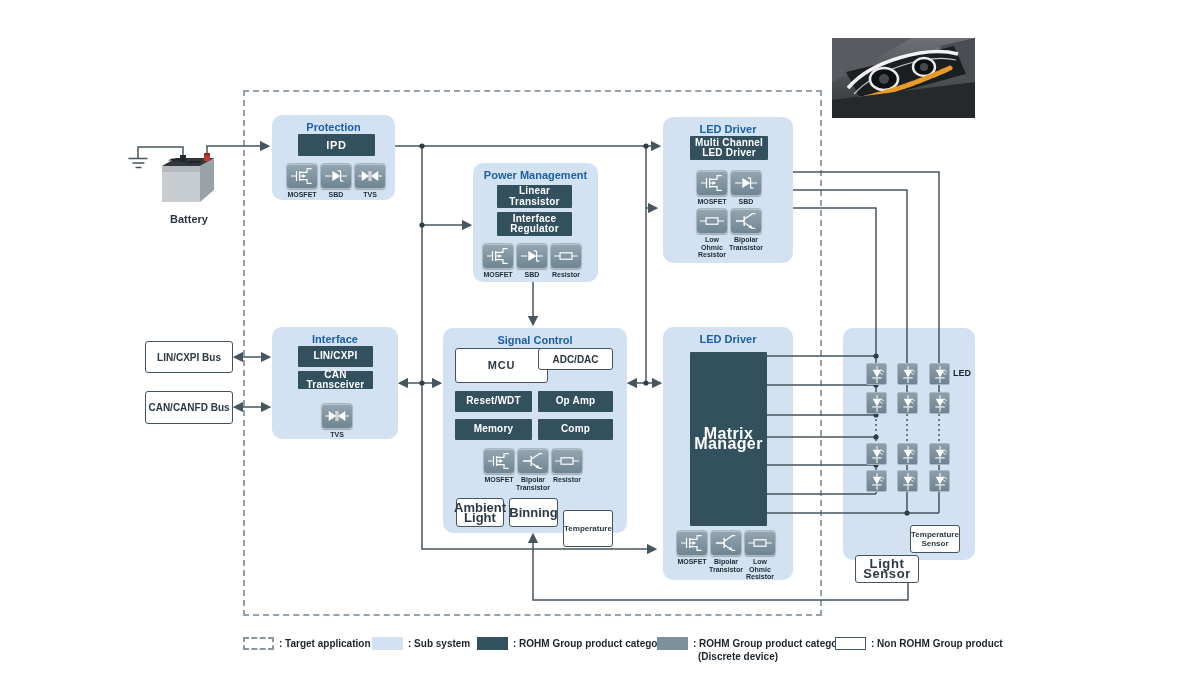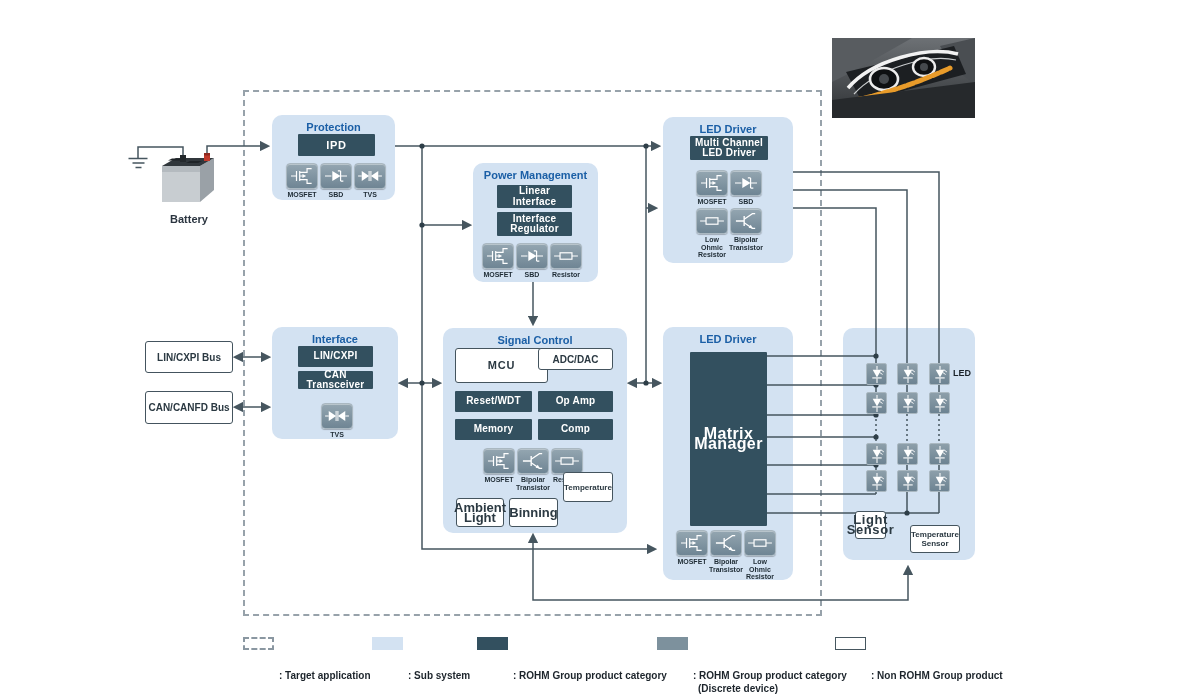--- a/index.html
+++ b/index.html
@@ -12,21 +12,21 @@
   .fs11{font-size:11px;letter-spacing:.8px;}
   .fs95{font-size:13px;line-height:10px;}
   .fs8{font-size:8px;line-height:9px;letter-spacing:0;}
   .dgroup{position:absolute;width:34px;display:flex;flex-direction:column;align-items:center;}
   .dicon{width:30px;height:24px;background:linear-gradient(180deg,#94a6b1 0%,#6f8594 100%);border:1px solid #aab8c1;border-radius:4px;box-shadow:inset 0 1px 0 rgba(255,255,255,.35),0 1px 1px rgba(0,0,0,.25);display:flex;align-items:center;justify-content:center;}
   .dlabel{margin-top:2px;font-size:7px;font-weight:bold;color:#1d2a33;text-align:center;line-height:7.5px;}
   .ledbox{position:absolute;width:21px;height:22px;background:linear-gradient(180deg,#8d9faa 0%,#6d8392 100%);border:1px solid #aab8c1;border-radius:2px;display:flex;align-items:center;justify-content:center;box-sizing:border-box;}
   .overlay{position:absolute;left:0;top:0;pointer-events:none;}
   .label-dark{position:absolute;font-weight:bold;color:#2b3540;}
   .leg-item{position:absolute;display:flex;align-items:flex-start;font-size:10px;font-weight:bold;color:#1c242b;}
-  .leg-text{line-height:13px;margin-left:5px;margin-top:32px;}
+  .leg-text{line-height:13px;margin-left:5px;}
   .sw{width:31px;height:13px;flex:0 0 auto;box-sizing:border-box;}
   .sw-dashed{border:2px dashed #8a97a1;background:#fff;}
   .sw-sub{background:#d3e2f2;}
   .sw-dark{background:#33505f;}
   .sw-gray{background:#7d919d;}
   .sw-white{background:#fff;border:1.5px solid #46565f;}
 </style>
 </head>
 <body>
 
@@ -191,21 +191,21 @@
   </div>
   <div class="dgroup" style="left:353px;top:163px">
     <div class="dicon">
         <svg width="28" height="22" viewBox="0 0 30 24">
           <use href="#sym-tvs"></use>
         </svg>
       </div>
     <div class="dlabel">TVS</div>
   </div>
 
-  <div class="darkbox" style="left:497px;top:185px;width:75px;height:23px">Linear Interface</div>
+  <div class="darkbox" style="left:497px;top:185px;width:75px;height:23px">Linear Transistor</div>
   <div class="darkbox" style="left:497px;top:212px;width:75px;height:24px">Interface Regulator</div>
   <div class="dgroup" style="left:481px;top:243px">
     <div class="dicon">
         <svg width="28" height="22" viewBox="0 0 30 24">
           <use href="#sym-mosfet"></use>
         </svg>
       </div>
     <div class="dlabel">MOSFET</div>
   </div>
   <div class="dgroup" style="left:515px;top:243px">
@@ -261,21 +261,21 @@
   <div class="dgroup" style="left:550px;top:448px">
     <div class="dicon">
         <svg width="28" height="22" viewBox="0 0 30 24">
           <use href="#sym-resistor"></use>
         </svg>
       </div>
     <div class="dlabel">Resistor</div>
   </div>
   <div class="whitebox fs95" style="left:456px;top:498px;width:48px;height:29px">Ambient Light</div>
   <div class="whitebox fs95" style="left:509px;top:498px;width:49px;height:29px">Binning</div>
-  <div class="whitebox fs8" style="left:563px;top:472px;width:50px;height:30px">Temperature</div>
+  <div class="whitebox fs8" style="left:563px;top:510px;width:50px;height:37px">Temperature</div>
 
   <div class="darkbox" style="left:690px;top:136px;width:78px;height:24px">Multi Channel LED Driver</div>
   <div class="dgroup" style="left:695px;top:170px">
     <div class="dicon">
         <svg width="28" height="22" viewBox="0 0 30 24">
           <use href="#sym-mosfet"></use>
         </svg>
       </div>
     <div class="dlabel">MOSFET</div>
   </div>
@@ -386,21 +386,21 @@
           <use href="#sym-led"></use>
         </svg>
       </div>
       <div class="ledbox" style="left: 929px; top: 470px;">
         <svg width="18" height="19" viewBox="0 0 21 22">
           <use href="#sym-led"></use>
         </svg>
       </div>
     </div>
   <div class="label-dark" style="left:953px;top:368px;font-size:9px;color:#1c242b">LED</div>
-  <div class="whitebox fs95" style="left:855px;top:511px;width:31px;height:28px;letter-spacing:.6px">Light Sensor</div>
+  <div class="whitebox fs95" style="left:855px;top:555px;width:64px;height:28px;letter-spacing:.6px">Light Sensor</div>
   <div class="whitebox fs8" style="left:910px;top:525px;width:50px;height:28px">Temperature Sensor</div>
 
   <div class="leg-item" style="left:243px;top:637px">
     <span class="sw sw-dashed"></span>
     <span class="leg-text">: Target application</span>
   </div>
   <div class="leg-item" style="left:372px;top:637px">
     <span class="sw sw-sub"></span>
     <span class="leg-text">: Sub system</span>
   </div>

